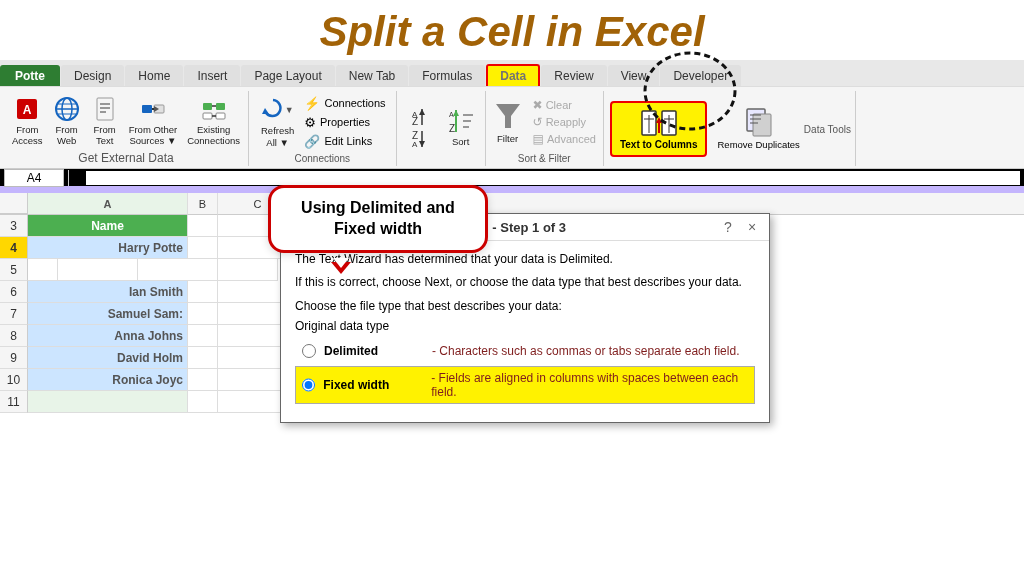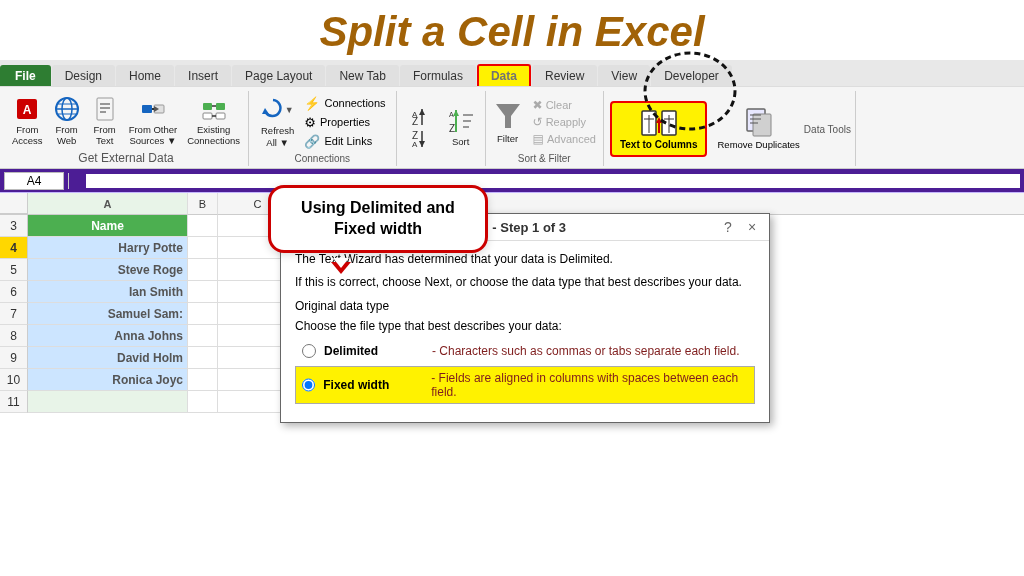--- a/index.html
+++ b/index.html
@@ -221,22 +221,22 @@
       align-items: center;
       padding: 2px 4px;
       cursor: pointer;
       font-size: 10px;
     }
 
     
     .formula-bar {
       display: flex;
       align-items: center;
-      background: #4c1d95;
-      border-bottom: 1px solid #c4b5fd;
+      background: #000000;
+      border-bottom: 7px solid #c4b5fd;
       height: 24px;
       padding: 0 4px;
       gap: 4px;
     }
 
     .cell-ref {
       width: 60px;
       border: 1px solid #bbb;
       padding: 1px 4px;
       font-size: 12px;
@@ -473,21 +473,21 @@
       z-index: 1;
     }
   </style>
 </head>
 <body>
 
 <div class="page-title">Split a Cell in Excel</div>
 
 <div class="ribbon">
   <div class="ribbon-tabs">
-    <div class="ribbon-tab file-tab">File</div>
+    <div class="ribbon-tab file-tab">Potte</div>
     <div class="ribbon-tab">Design</div>
     <div class="ribbon-tab">Home</div>
     <div class="ribbon-tab">Insert</div>
     <div class="ribbon-tab">Page Layout</div>
     <div class="ribbon-tab">New Tab</div>
     <div class="ribbon-tab">Formulas</div>
     <div class="ribbon-tab data-tab">Data</div>
     <div class="ribbon-tab">Review</div>
     <div class="ribbon-tab">View</div>
     <div class="ribbon-tab">Developer</div>
@@ -722,21 +722,20 @@
       <div class="cell cell-row-header active-row">4</div>
       <div class="cell col-a cell-data">Harry Potte</div>
       <div class="cell col-b"></div>
       <div class="cell col-c"></div>
       <div class="cell col-d"></div>
       <div class="cell col-e"></div>
     </div>
 
     <div class="grid-row">
       <div class="cell cell-row-header">5</div>
-      <div class="cell col-a cell-data">Steve Roge</div>
       <div class="cell col-b"></div>
       <div class="cell col-c"></div>
       <div class="cell col-d"></div>
       <div class="cell col-e"></div>
     </div>
 
     <div class="grid-row">
       <div class="cell cell-row-header">6</div>
       <div class="cell col-a cell-data">Ian Smith</div>
       <div class="cell col-b"></div>
@@ -820,22 +819,22 @@
         <span class="dialog-title">Convert Text to Columns Wizard - Step 1 of 3</span>
         <div class="dialog-controls">
           <div class="dialog-ctrl-btn">?</div>
           <div class="dialog-ctrl-btn">×</div>
         </div>
       </div>
       <div class="dialog-body">
         <p>The Text Wizard has determined that your data is Delimited.</p>
         <p>If this is correct, choose Next, or choose the data type that best describes your data.</p>
         <div class="dialog-section">
+          <div class="dialog-section-label">Choose the file type that best describes your data:</div>
           <div class="dialog-section-label">Original data type</div>
-          <div class="dialog-section-label">Choose the file type that best describes your data:</div>
           <div class="radio-option">
             <input type="radio" class="radio-input" name="file-type" style="">
             <span class="radio-label">Delimited</span>
             <span class="radio-desc">- Characters such as commas or tabs separate each field.</span>
           </div>
           <div class="radio-option highlighted">
             <input type="radio" class="radio-input" name="file-type" checked="" style="">
             <span class="radio-label" style="font-weight:bold;">Fixed width</span>
             <span class="radio-desc">- Fields are aligned in columns with spaces between each field.</span>
           </div>

